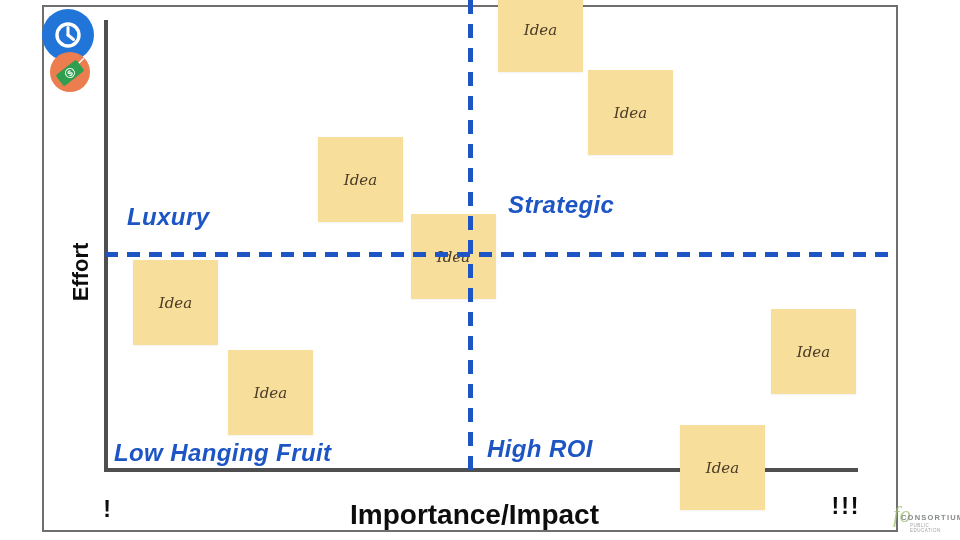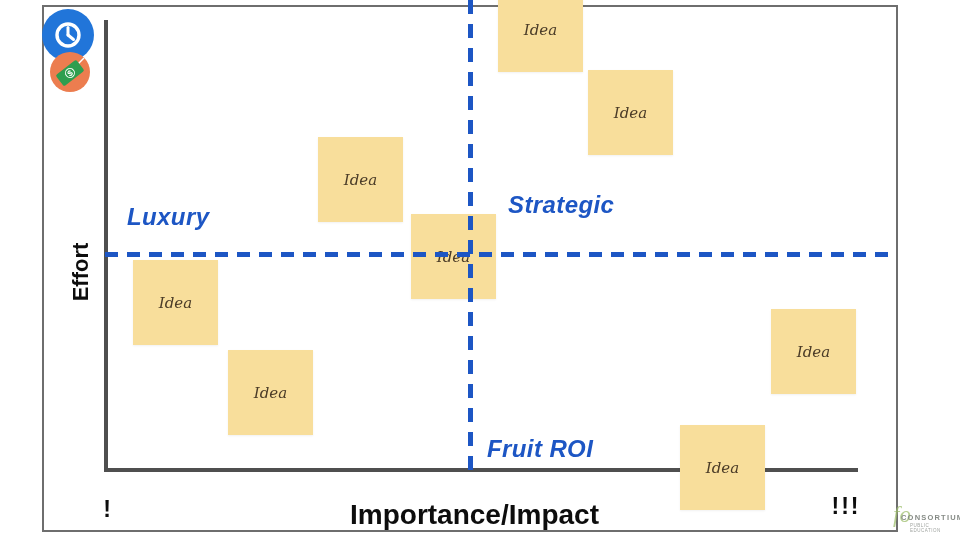--- a/index.html
+++ b/index.html
@@ -149,21 +149,22 @@
 
 <div class="stage">
 
   <div class="canvas-frame"></div>
 
   <div class="y-axis"></div>
   <div class="x-axis"></div>
 
   <div class="quad-label" style="left:127px; top:203px;">Luxury</div>
   <div class="quad-label" style="left:508px; top:191px;">Strategic</div>
-  <div class="quad-label" style="left:487px; top:435px;">Fruit ROI</div>
+  <div class="quad-label" style="left:114px; top:439px;">Low Hanging Fruit</div>
+  <div class="quad-label" style="left:487px; top:435px;">High ROI</div>
 
   <div class="axis-label effort-label">Effort</div>
   <div class="axis-label importance-label">Importance/Impact</div>
   <div class="axis-label marker marker-min">!</div>
   <div class="axis-label marker marker-max">!!!</div>
 
   <div>
       <div class="note" style="left: 498px; top: -13px;">Idea</div>
       <div class="note" style="left: 588px; top: 70px;">Idea</div>
       <div class="note" style="left: 318px; top: 137px;">Idea</div>

